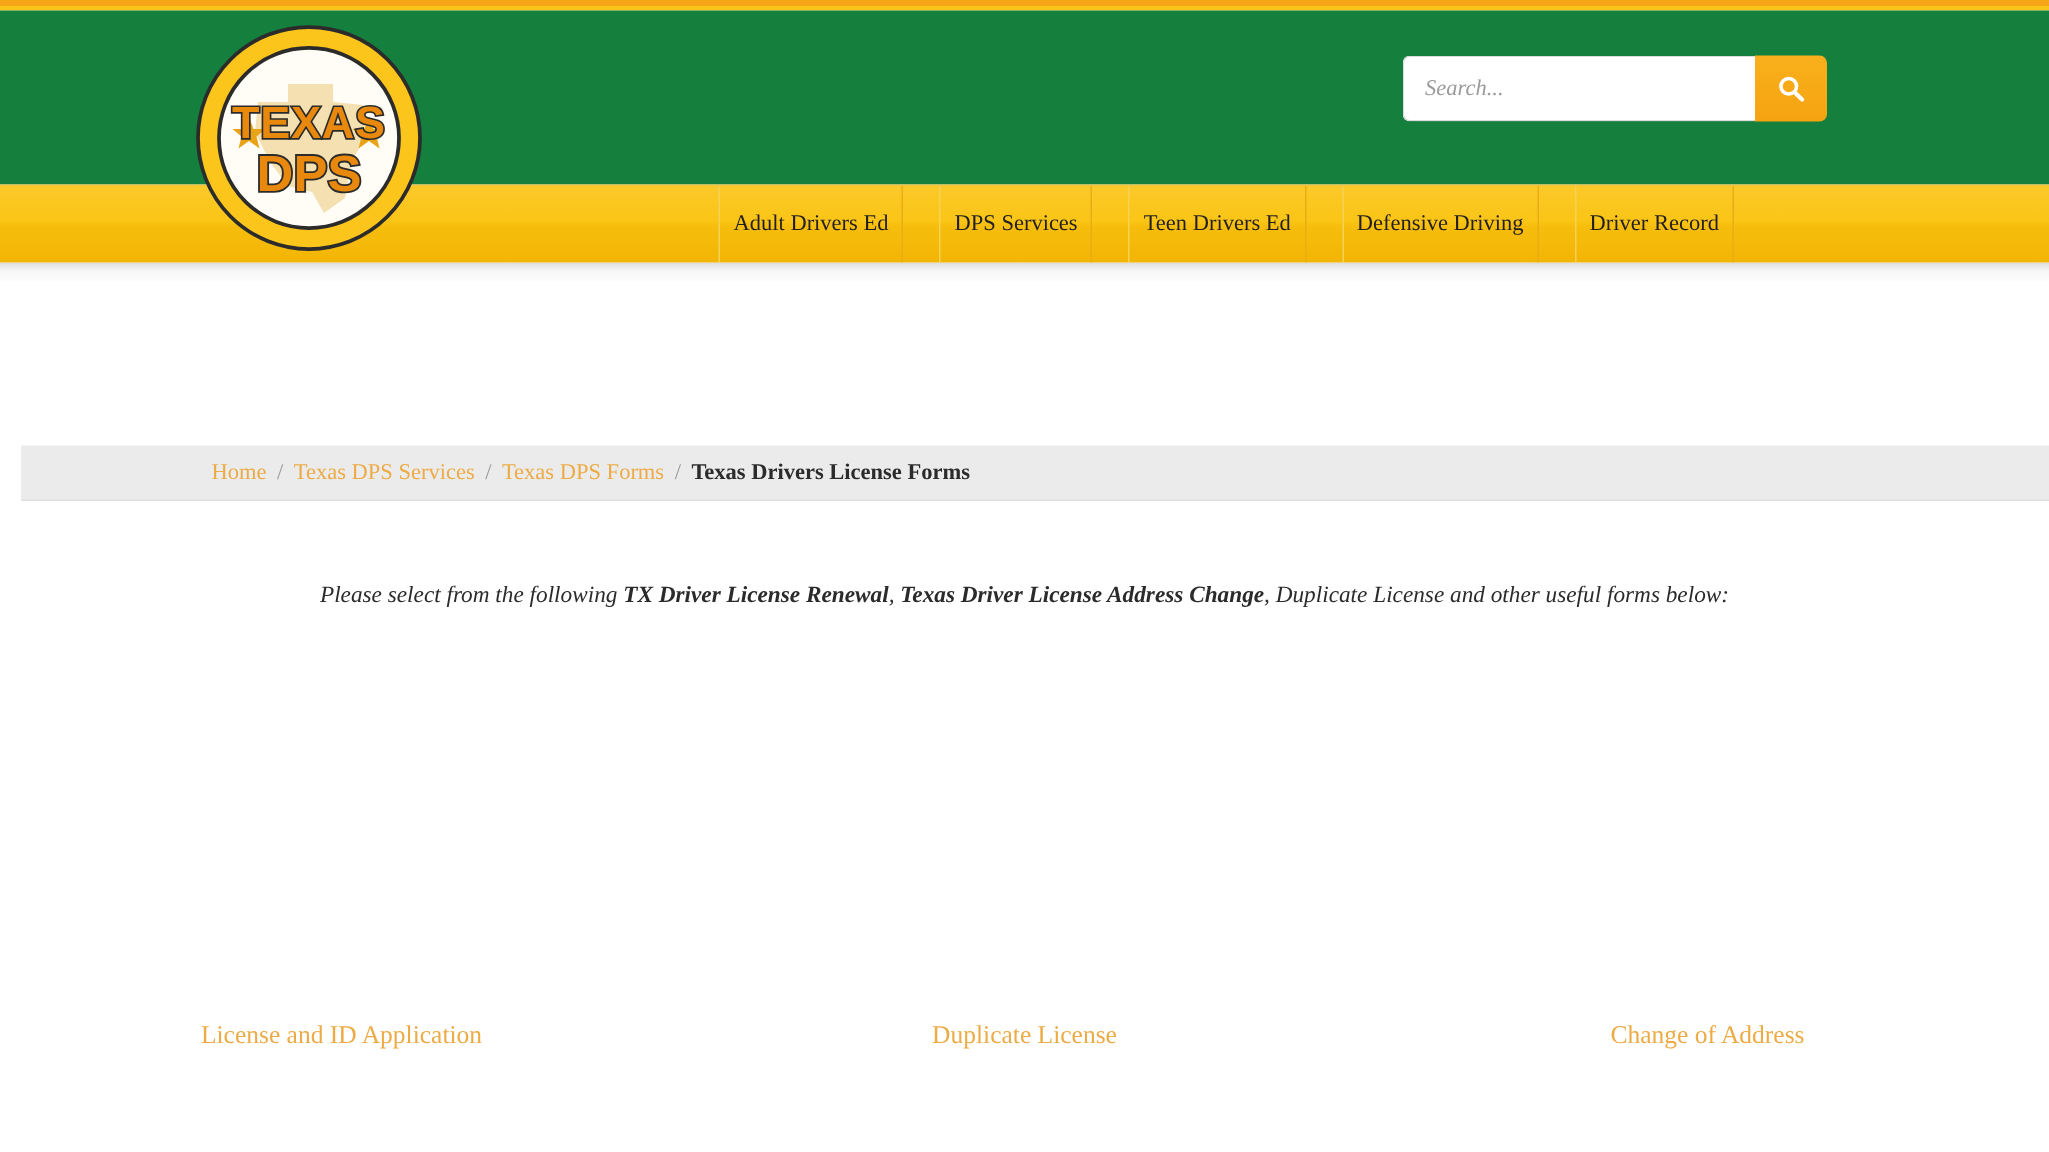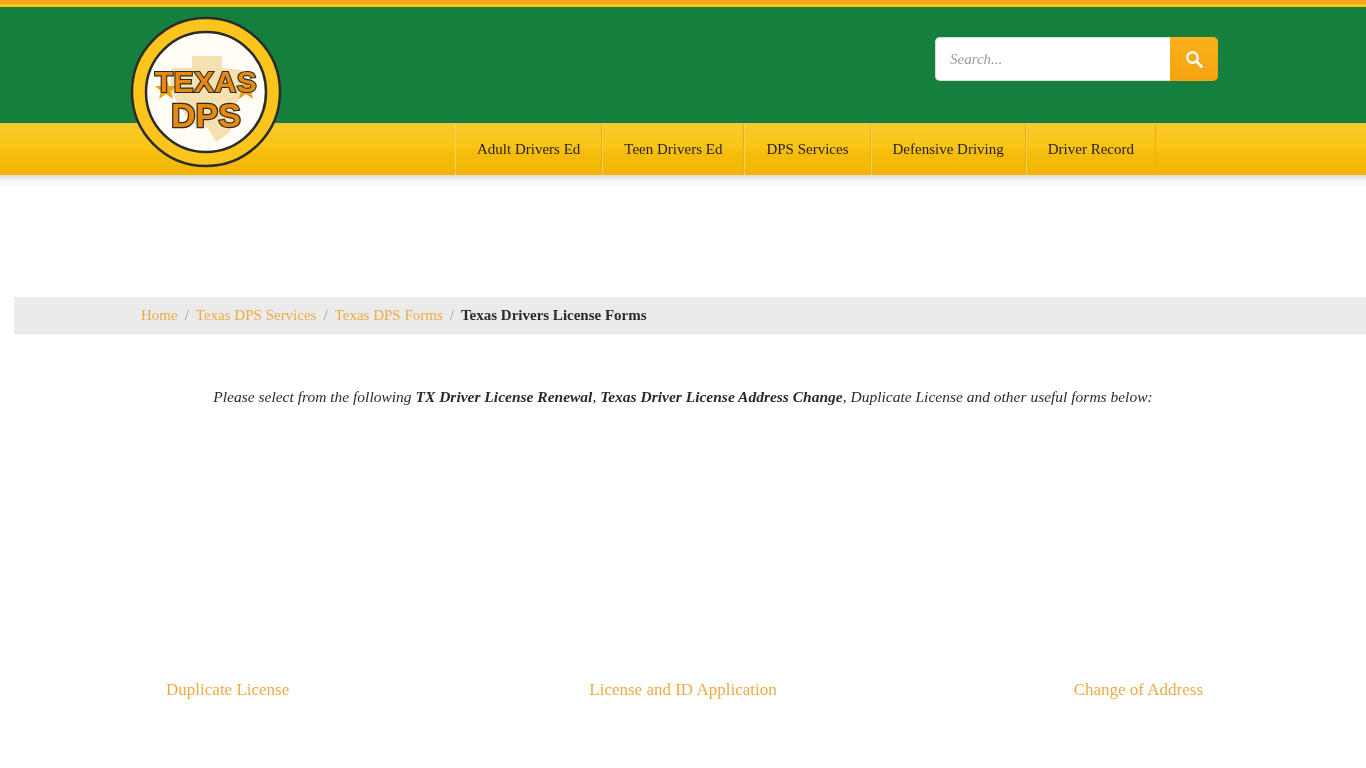--- a/index.html
+++ b/index.html
@@ -89,30 +89,31 @@
     display: flex;
     justify-content: flex-start;
     z-index: 10;
   }
   .nav-spacer { width: 455px; flex: 0 0 455px; }
   .nav-items { display: flex; height: 100%; }
   .nav-item {
     display: flex;
     align-items: center;
     justify-content: center;
-    padding: 0 21px;
+    padding: 0 9px;
     height: 100%;
     border-left: 1px solid #f6d254;
     border-right: 1px solid #e8ae13;
     color: #231f20;
     font-family: "Liberation Serif", "DejaVu Serif", serif;
     font-size: 15px;
     text-decoration: none;
     white-space: nowrap;
     cursor: pointer;
+    margin-left: 24px;
   }
   .nav-item:first-child { border-left: 1px solid #f6d254; }
   .nav-shadow {
     width: 100%;
     height: 14px;
     background: linear-gradient(180deg, rgba(140,140,140,0.30) 0%, rgba(170,170,170,0.10) 40%, rgba(255,255,255,0) 100%);
   }
 
   
   .gap-white { width: 100%; height: 108px; background: #fff; }
@@ -222,22 +223,22 @@
         </svg>
       </span>
     </button>
   </div>
 </div>
 
 <nav class="navbar">
   <div class="nav-spacer"></div>
   <div class="nav-items">
     <a class="nav-item">Adult Drivers Ed</a>
+    <a class="nav-item">DPS Services</a>
     <a class="nav-item">Teen Drivers Ed</a>
-    <a class="nav-item">DPS Services</a>
     <a class="nav-item">Defensive Driving</a>
     <a class="nav-item">Driver Record</a>
   </div>
 </nav>
 <div class="nav-shadow"></div>
 
 <div class="gap-white"></div>
 
 <div class="breadcrumb-bar">
   <div class="breadcrumb">
@@ -253,24 +254,24 @@
 
 <div class="main">
 
   <p class="intro">
     <span>Please select from the following </span><b>TX Driver License Renewal</b><span>, </span><b>Texas Driver License Address Change</b><span>, Duplicate License and other useful forms below:</span>
   </p>
 
   <div class="forms-row">
     <div class="form-col">
       <div class="thumb"></div>
-      <a class="form-link">Duplicate License</a>
+      <a class="form-link">License and ID Application</a>
     </div>
     <div class="form-col">
       <div class="thumb"></div>
-      <a class="form-link">License and ID Application</a>
+      <a class="form-link">Duplicate License</a>
     </div>
     <div class="form-col">
       <div class="thumb"></div>
       <a class="form-link">Change of Address</a>
     </div>
   </div>
 </div>
 
 </body></html>

